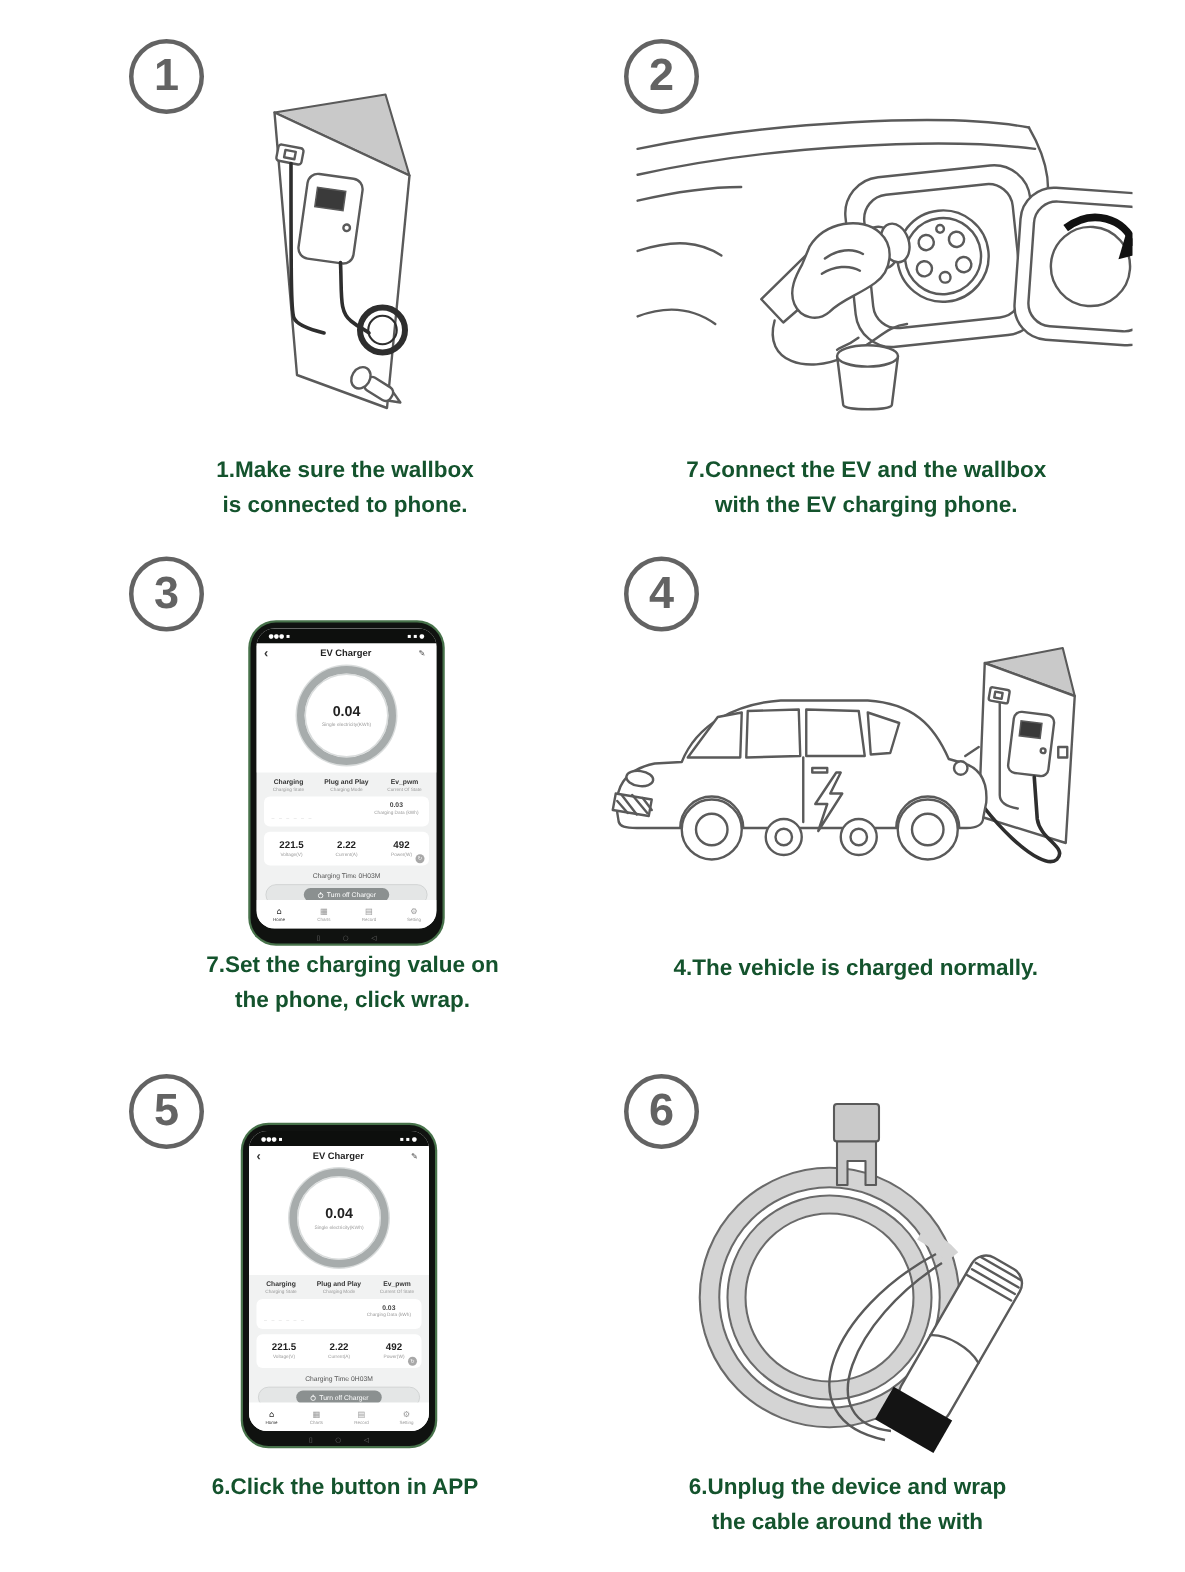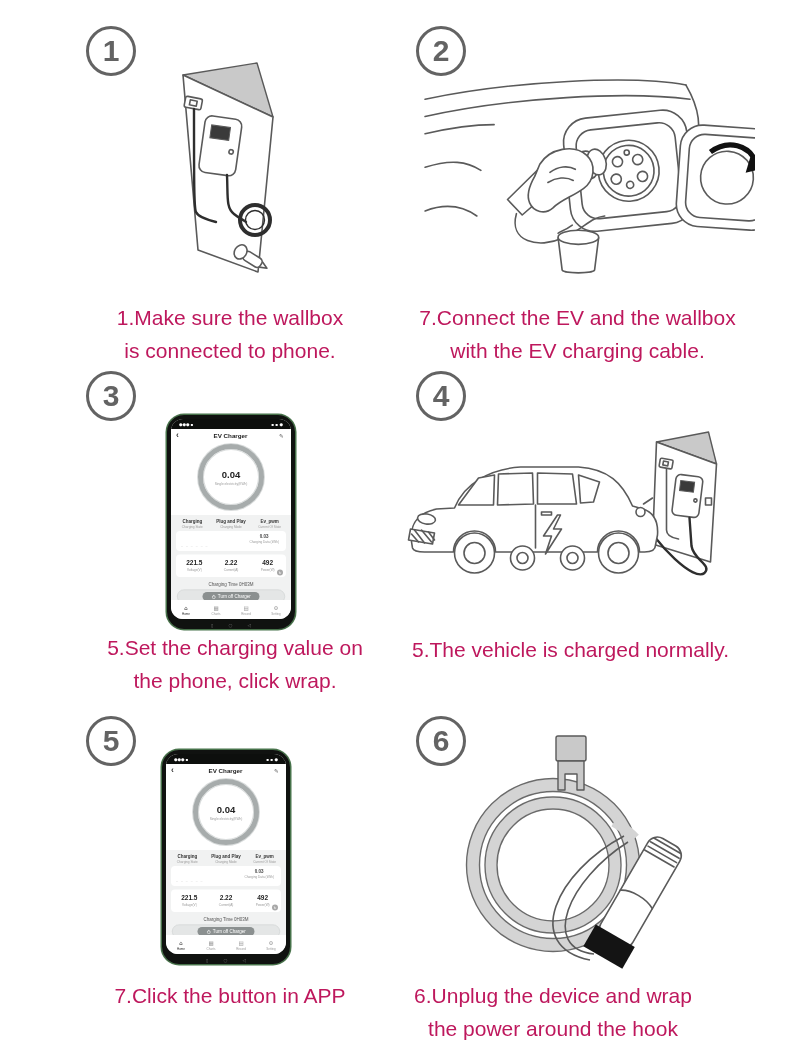--- a/index.html
+++ b/index.html
@@ -1,21 +1,21 @@
 <!DOCTYPE html>
 <html><head>
 <meta charset="utf-8">
 <style>
   html,body{margin:0;padding:0;background:#fff;}
   #page{position:relative;width:790px;height:1048px;background:#ffffff;overflow:hidden;
         font-family:"Liberation Sans",sans-serif;color:#3e3e3e;}
   .badge{position:absolute;width:44px;height:44px;border:3px solid #636363;border-radius:50%;
          display:flex;align-items:center;justify-content:center;
          font-size:30px;font-weight:bold;color:#636363;background:#fff;}
-  .caption{position:absolute;text-align:center;font-size:21px;line-height:1.55;color:#be185d;}
+  .caption{position:absolute;text-align:center;font-size:15px;line-height:1.55;color:#14532d;font-weight:bold;}
   .illus{position:absolute;}
   svg .ln{fill:none;stroke:#5a5a5a;stroke-width:1.6;stroke-linejoin:round;stroke-linecap:round;}
   svg .lnw{fill:#ffffff;stroke:#5a5a5a;stroke-width:1.6;stroke-linejoin:round;}
   svg .dark{fill:none;stroke:#2e2e2e;stroke-width:2.4;stroke-linecap:round;}
   svg .grey{fill:#c9c9c9;stroke:#5a5a5a;stroke-width:1.4;stroke-linejoin:round;}
 
   
   .phone-slot{position:absolute;width:128px;height:214px;}
   .phone-frame{width:256px;height:428px;transform:scale(0.5);transform-origin:top left;
                background:#101210;border-radius:34px;box-shadow:0 0 0 3px #47724a;
@@ -385,30 +385,30 @@
     </div>
   </div>
 </div>
 
   <div class="caption" style="left:75px;top:302px;width:310px">
     <div>1.Make sure the wallbox</div>
       <div>is connected to phone.</div>
   </div>
   <div class="caption" style="left:400px;top:302px;width:355px">
     <div>7.Connect the EV and the wallbox</div>
-      <div>with the EV charging cable.</div>
+      <div>with the EV charging phone.</div>
   </div>
   <div class="caption" style="left:85px;top:632px;width:300px">
-    <div>5.Set the charging value on</div>
+    <div>7.Set the charging value on</div>
       <div>the phone, click wrap.</div>
   </div>
   <div class="caption" style="left:398px;top:634px;width:345px">
-    <div>5.The vehicle is charged normally.</div>
+    <div>4.The vehicle is charged normally.</div>
       <div></div>
   </div>
   <div class="caption" style="left:80px;top:980px;width:300px">
-    <div>7.Click the button in APP</div>
-  </div>
-  <div class="caption" style="left:388px;top:980px;width:330px">
+    <div>6.Click the button in APP</div>
+  </div>
+  <div class="caption" style="left:400px;top:980px;width:330px">
     <div>6.Unplug the device and wrap</div>
-      <div>the power around the hook</div>
+      <div>the cable around the with</div>
   </div>
 </div>
 
 </body></html>

